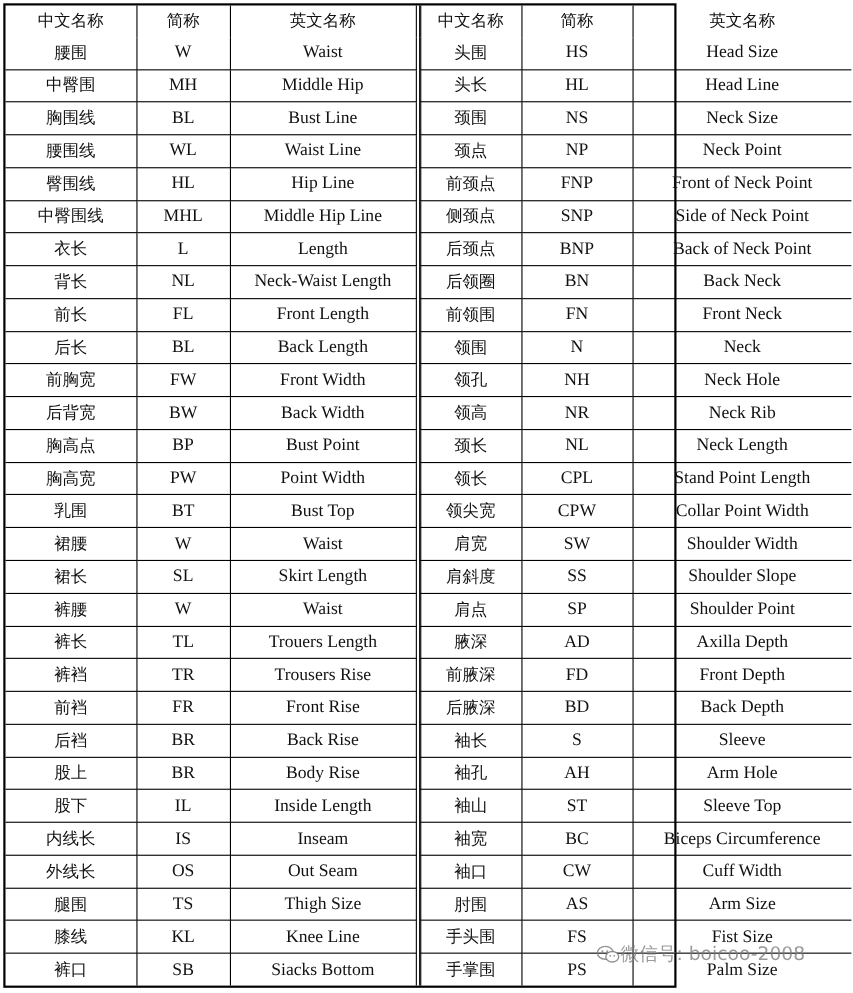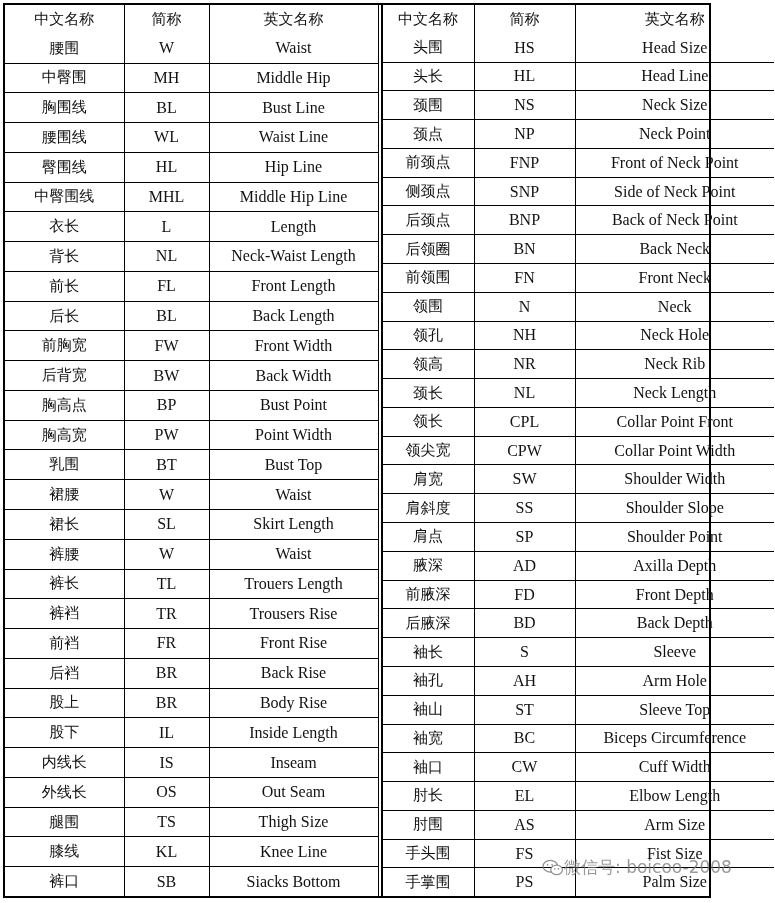--- a/index.html
+++ b/index.html
@@ -1,19 +1,19 @@
 <!DOCTYPE html>
 <html><head>
   <meta charset="utf-8">
   <style>
     html, body { margin: 0; padding: 0; background: #ffffff; }
     body { width: 775px; height: 903px; position: relative; overflow: hidden; }
     .wrap {
       position: absolute; left: 3px; top: 3px;
-      width: 708px; height: 895px;
+      width: 612px; height: 895px;
       border: 2px solid #000; box-sizing: border-box;
       display: flex;
     }
     table {
       border-collapse: collapse;
       table-layout: fixed;
       height: 100%;
       font-family: "Liberation Serif", "DejaVu Serif", serif;
       font-size: 16px;
       color: #111;
@@ -286,21 +286,21 @@
           <td>Neck Rib</td>
         </tr>
         <tr>
           <td class="zh">颈长</td>
           <td>NL</td>
           <td>Neck Length</td>
         </tr>
         <tr>
           <td class="zh">领长</td>
           <td>CPL</td>
-          <td>Collar Point Front</td>
+          <td>Stand Point Length</td>
         </tr>
         <tr>
           <td class="zh">领尖宽</td>
           <td>CPW</td>
           <td>Collar Point Width</td>
         </tr>
         <tr>
           <td class="zh">肩宽</td>
           <td>SW</td>
           <td>Shoulder Width</td>
@@ -347,25 +347,20 @@
         </tr>
         <tr>
           <td class="zh">袖宽</td>
           <td>BC</td>
           <td>Biceps Circumference</td>
         </tr>
         <tr>
           <td class="zh">袖口</td>
           <td>CW</td>
           <td>Cuff Width</td>
-        </tr>
-        <tr>
-          <td class="zh">肘长</td>
-          <td>EL</td>
-          <td>Elbow Length</td>
         </tr>
         <tr>
           <td class="zh">肘围</td>
           <td>AS</td>
           <td>Arm Size</td>
         </tr>
         <tr>
           <td class="zh">手头围</td>
           <td>FS</td>
           <td>Fist Size</td>

